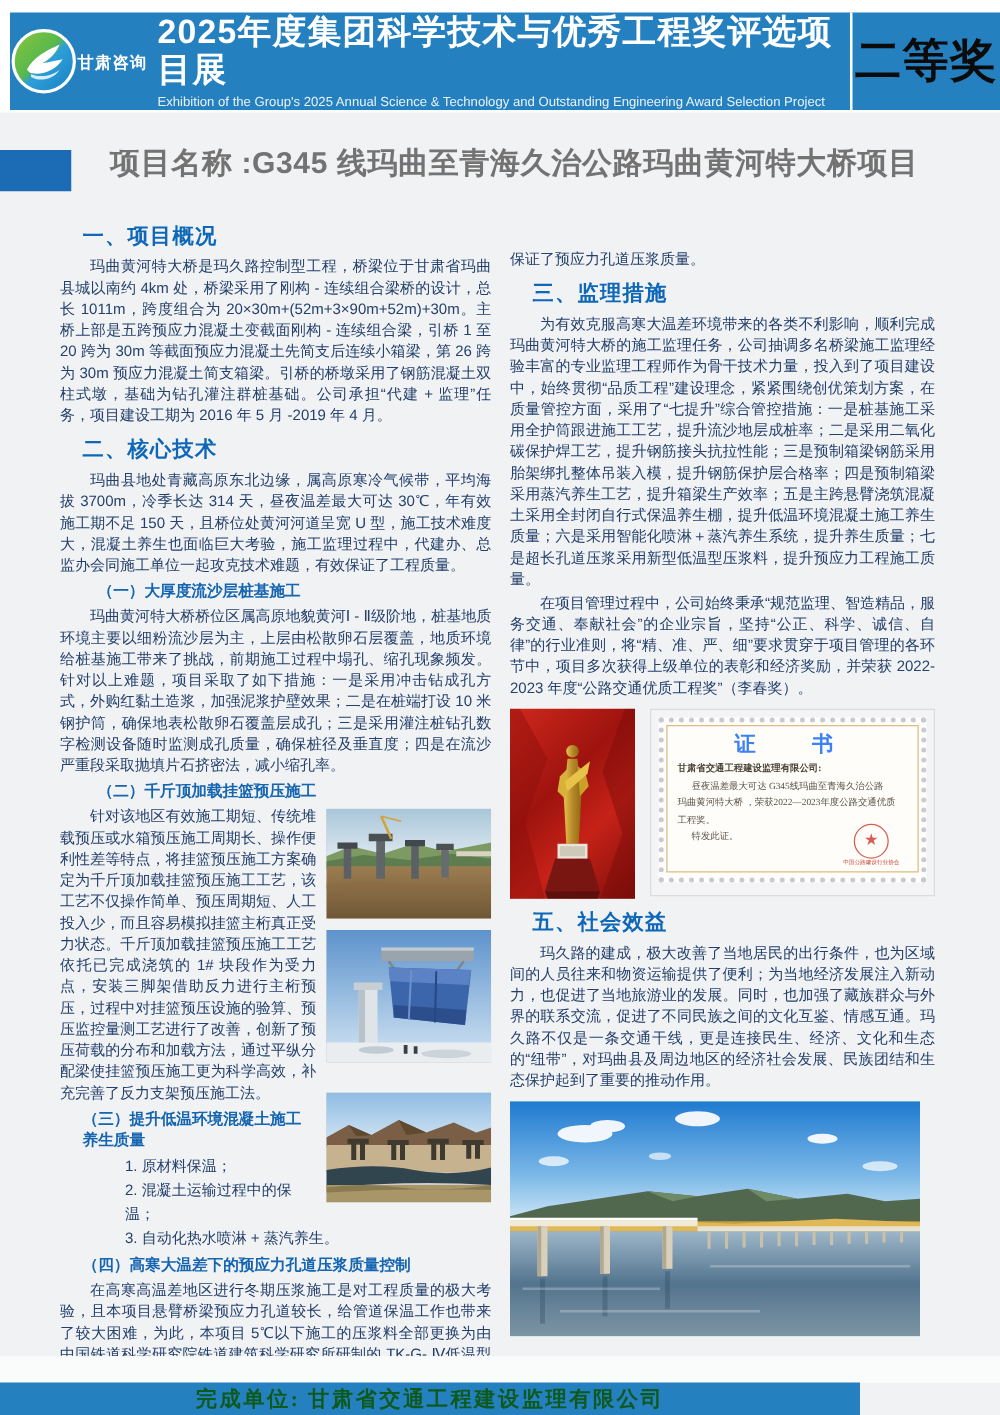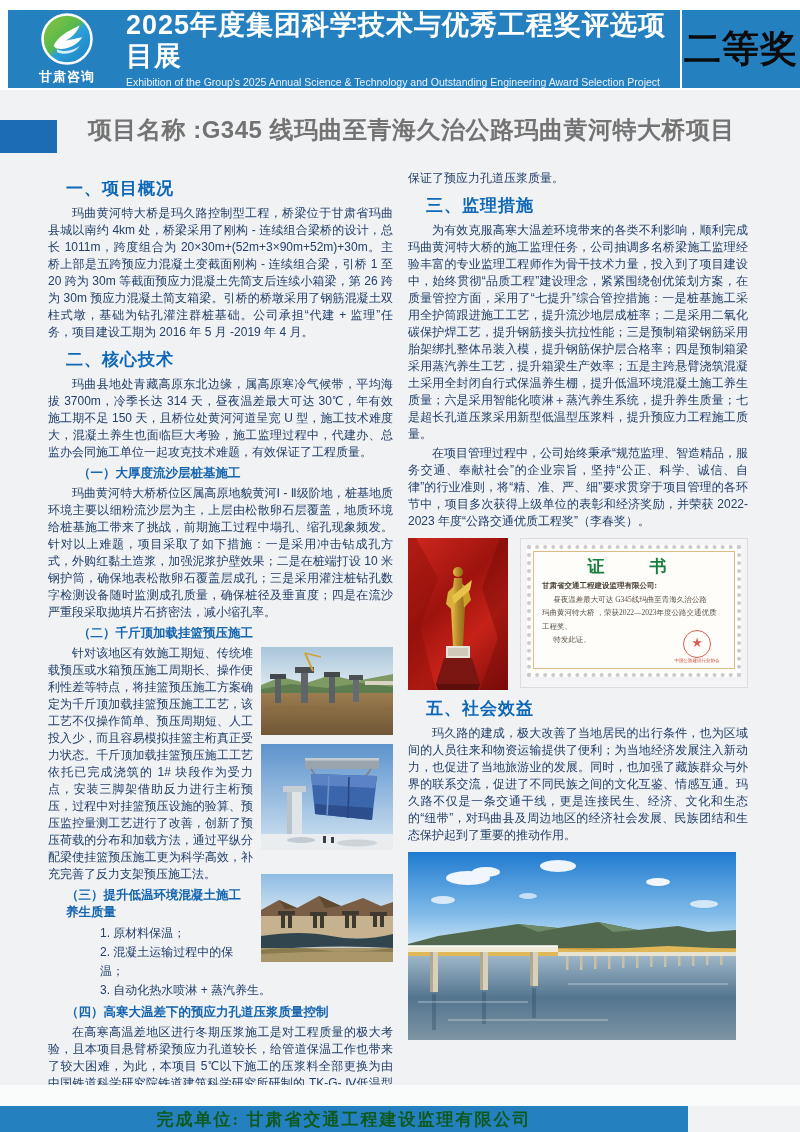--- a/index.html
+++ b/index.html
@@ -3,40 +3,40 @@
 <meta charset="utf-8">
 <style>
   html,body{margin:0;padding:0;width:800px;height:1132px;overflow:hidden;
     font-family:"Liberation Sans",sans-serif;background:#f1f2f4;}
   .page{position:absolute;top:0;left:0;width:800px;height:1132px;background:#f1f2f4;}
 
   
   .header-wrap{position:absolute;top:0;left:0;width:800px;height:90px;background:#ffffff;}
   .header-band{position:absolute;top:10px;left:8px;right:0;height:78px;background:#2580c0;
     display:flex;align-items:center;}
-  .logo-block{width:118px;display:flex;flex-direction:column;align-items:center;flex:0 0 118px;}
+  .logo-block{width:118px;display:flex;flex-direction:row;align-items:center;flex:0 0 118px;}
   .logo-circle{width:54px;height:54px;}
   .logo-text{color:#fff;font-weight:bold;font-size:13px;margin-top:2px;letter-spacing:1px;}
   .head-titles{flex:1 1 auto;color:#fff;padding-right:6px;}
   .head-title{font-size:27px;font-weight:bold;letter-spacing:1px;line-height:1.15;}
   .head-sub{font-size:10.5px;margin-top:4px;color:#e8f2fa;}
   .head-divider{width:2px;height:78px;background:#ffffff;flex:0 0 2px;}
   .award-badge{flex:0 0 118px;display:flex;align-items:center;justify-content:center;
     color:#0b0b0b;font-size:37px;font-weight:bold;letter-spacing:1px;}
 
   
   .title-chip{position:absolute;left:0;top:120px;width:57px;height:33px;background:#1b6cb5;}
   .proj-title{position:absolute;left:88px;top:114px;width:680px;color:#737373;
     font-size:24px;font-weight:bold;letter-spacing:0.5px;}
 
   
   .col{position:absolute;top:170px;height:915px;overflow:hidden;color:#24406b;
     font-size:12px;line-height:17px;text-align:justify;}
   .col-left{left:48px;width:345px;}
-  .col-right{left:408px;width:340px;}
+  .col-right{left:408px;width:340px;margin-top:29px;}
   .sec-head{color:#0e68b7;font-size:17px;font-weight:bold;margin:10px 0 8px 18px;
     letter-spacing:1px;text-align:left;}
   .sub-head{color:#1565b0;font-size:12.5px;font-weight:bold;margin:4px 0 3px 0;
     padding-left:30px;text-align:left;}
   .para{text-indent:2em;margin:0 0 2px 0;}
   .list-item{padding-left:52px;line-height:19px;text-align:left;}
 
   
   .photo-stack{float:right;width:132px;margin:2px 0 6px 8px;}
   .photo{width:132px;display:block;margin-bottom:9px;background:#ccc;overflow:hidden;}
@@ -46,21 +46,21 @@
   
   .awards-row{display:flex;margin:8px 0 6px 0;}
   .trophy-photo{position:relative;width:100px;height:152px;flex:0 0 100px;
     background:linear-gradient(135deg,#d0281d 0%,#9e130e 40%,#c62218 65%,#7e0d0a 100%);}
   .trophy-photo svg{position:absolute;left:0;top:0;}
   .certificate{position:relative;flex:1 1 auto;margin-left:12px;height:136px;
     background:#f4f4f6;border:1px solid #dcdce0;padding:6px;}
   .cert-inner{position:relative;height:120px;background:#fffdf9;border:4px dotted #c9c9d3;
     padding:2px;}
   .cert-panel{position:relative;height:108px;border:1px solid #d9bd85;padding:4px 8px;}
-  .cert-title{text-align:center;color:#15803d;font-family:"Liberation Serif",serif;
+  .cert-title{text-align:center;color:#3b82f6;font-family:"Liberation Serif",serif;
     font-weight:bold;font-size:17px;letter-spacing:14px;margin:2px 0 4px 0;}
   .cert-line{font-family:"Liberation Serif",serif;font-size:7.5px;line-height:1.8;
     color:#5a5248;text-align:left;text-indent:0;}
   .cert-line.indent{text-indent:1.5em;}
   .cert-stamp{position:absolute;right:6px;bottom:4px;width:62px;text-align:center;}
   .stamp-circle{width:26px;height:26px;border:1.5px solid #d04438;border-radius:50%;
     margin:0 auto;color:#d04438;font-size:13px;line-height:24px;opacity:.85;}
   .stamp-org{font-size:4.5px;color:#c8463a;line-height:1.4;}
 
   .big-photo{width:328px;height:188px;margin-top:8px;background:#9cc;overflow:hidden;}

